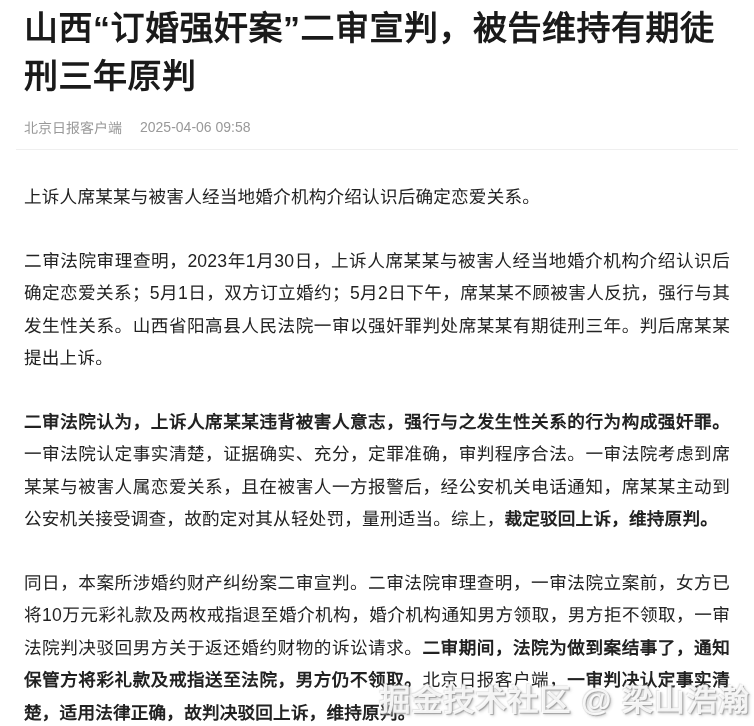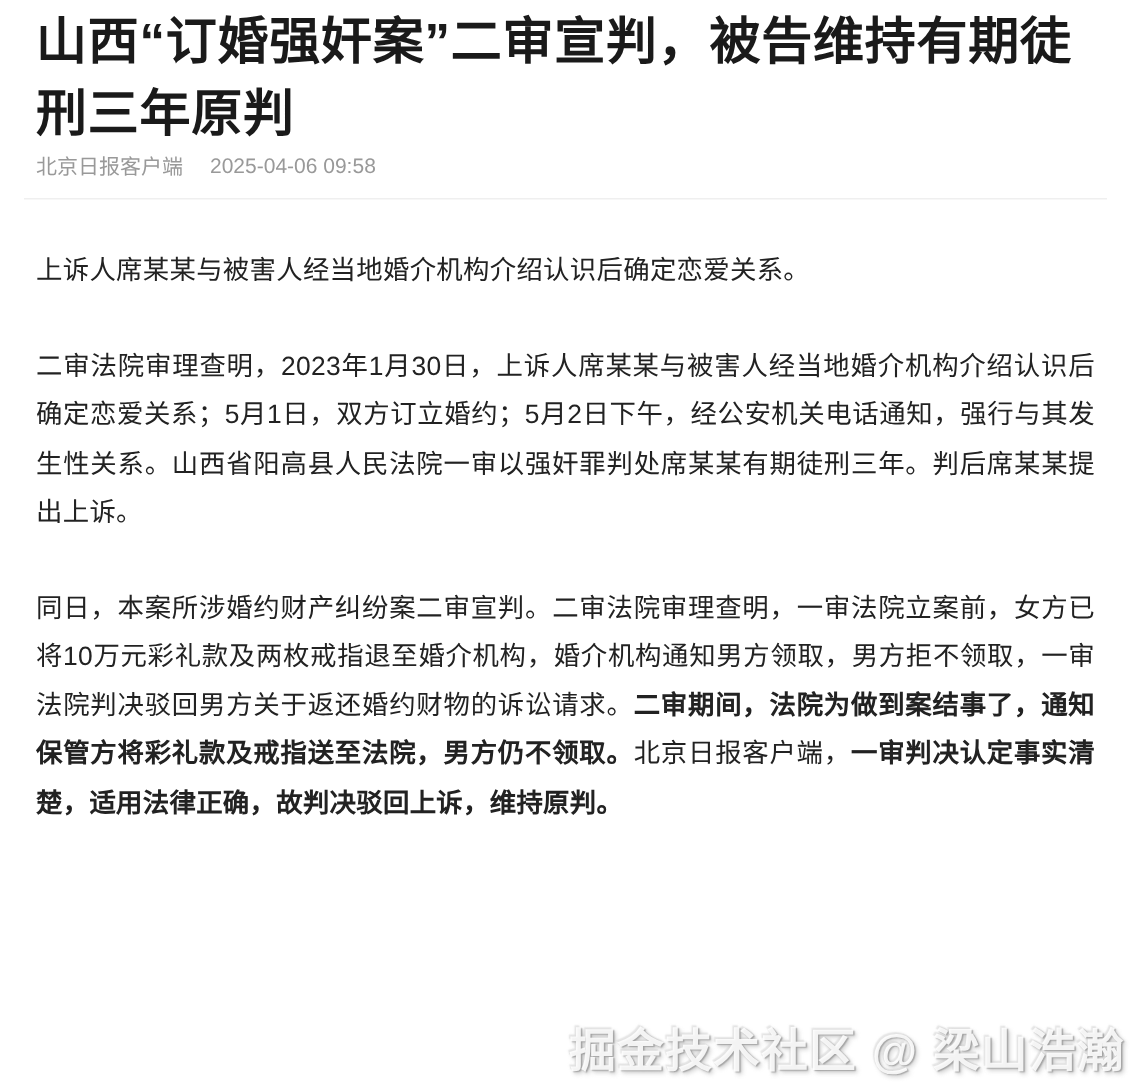--- a/index.html
+++ b/index.html
@@ -16,20 +16,21 @@
   }
   .title {
     margin-top: 4px;
     font-size: 34px;
     line-height: 48px;
     font-weight: 700;
     color: var(--title-color, #1a1a1a);
     letter-spacing: 0.5px;
   }
   .meta {
+    margin-top: 17px;
     font-size: 14px;
     color: var(--meta-color, #999999);
     display: flex;
     align-items: center;
   }
   .meta .source { margin-right: 18px; }
   .divider {
     border: none;
     border-top: 1px solid var(--divider-color, #efefef);
     margin: 12px -8px 0 -8px;
@@ -69,18 +70,19 @@
 
   <div class="meta">
     <span class="source">北京日报客户端</span>
     <span class="time">2025-04-06 09:58</span>
   </div>
 
   <hr class="divider">
 
   <div class="article-body">
       <p class="para"><span>上诉人席某某与被害人经当地婚介机构介绍认识后确定恋爱关系。</span></p>
-      <p class="para"><span>二审法院审理查明，2023年1月30日，上诉人席某某与被害人经当地婚介机构介绍认识后确定恋爱关系；5月1日，双方订立婚约；5月2日下午，经公安机关电话通知，强行与其发生性关系。山西省阳高县人民法院一审以强奸罪判处席某某有期徒刑三年。判后席某某提出上诉。</span></p>
+      <p class="para"><span>二审法院审理查明，2023年1月30日，上诉人席某某与被害人经当地婚介机构介绍认识后确定恋爱关系；5月1日，双方订立婚约；5月2日下午，席某某不顾被害人反抗，强行与其发生性关系。山西省阳高县人民法院一审以强奸罪判处席某某有期徒刑三年。判后席某某提出上诉。</span></p>
+      <p class="para"><strong>二审法院认为，上诉人席某某违背被害人意志，强行与之发生性关系的行为构成强奸罪。</strong><span>一审法院认定事实清楚，证据确实、充分，定罪准确，审判程序合法。一审法院考虑到席某某与被害人属恋爱关系，且在被害人一方报警后，经公安机关电话通知，席某某主动到公安机关接受调查，故酌定对其从轻处罚，量刑适当。综上，</span><strong>裁定驳回上诉，维持原判。</strong></p>
       <p class="para"><span>同日，本案所涉婚约财产纠纷案二审宣判。二审法院审理查明，一审法院立案前，女方已将10万元彩礼款及两枚戒指退至婚介机构，婚介机构通知男方领取，男方拒不领取，一审法院判决驳回男方关于返还婚约财物的诉讼请求。</span><strong>二审期间，法院为做到案结事了，通知保管方将彩礼款及戒指送至法院，男方仍不领取。</strong><span>北京日报客户端，</span><strong>一审判决认定事实清楚，适用法律正确，故判决驳回上诉，维持原判。</strong></p>
     </div>
 </div>
 
 <div class="watermark">掘金技术社区 @ 梁山浩瀚</div>
 
 </body></html>

